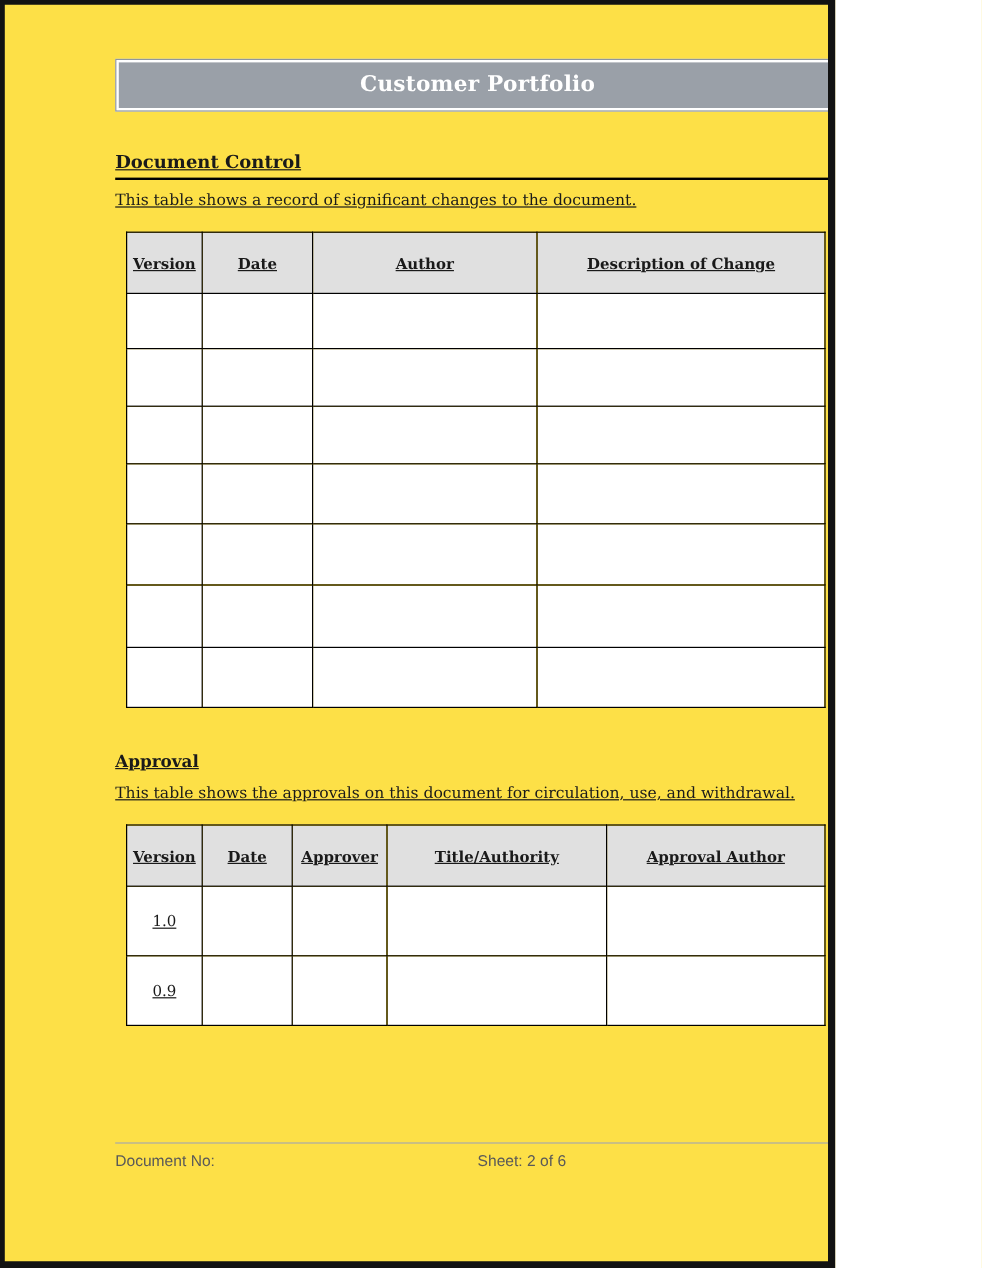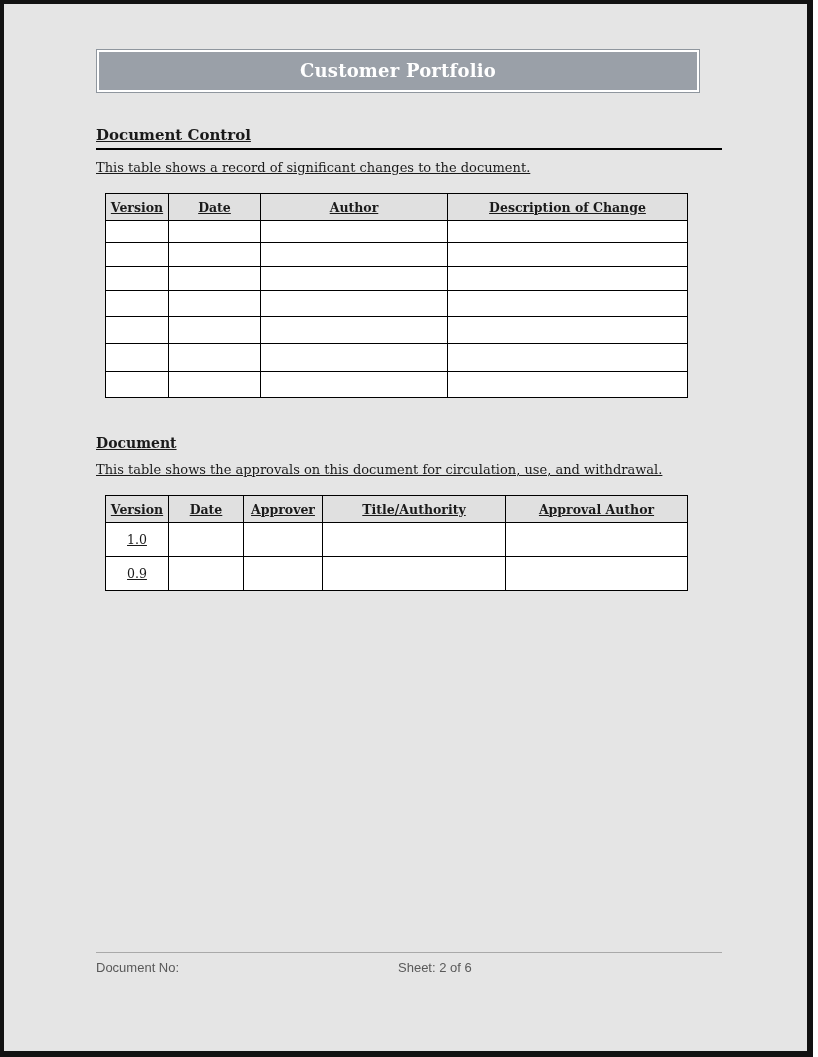--- a/index.html
+++ b/index.html
@@ -1,20 +1,20 @@
 <!DOCTYPE html>
 <html><head>
 <meta charset="utf-8">
 <style>
   html,body { margin:0; padding:0; background:#ffffff; }
   .page {
     position:relative;
-    width:813px; height:1057px;
+    width:696px; height:1057px;
     box-sizing:border-box;
-    background:#e5e5e5;
+    background:#fde047;
     border:solid #121212;
     border-width:4px 6px 6px 4px;
     font-family:"DejaVu Serif", serif;
     color:#1a1a1a;
     overflow:hidden;
   }
 
   
   .banner {
     position:absolute; left:92px; top:45px; width:604px; height:44px;
@@ -44,21 +44,21 @@
   .desc  { margin:10px 0 0 0; font-size:13px; line-height:16px; }
 
   table.doc-table {
     border-collapse:collapse;
     margin:17px 0 0 9px;
     width:582px;
     table-layout:fixed;
   }
   table.doc-table th, table.doc-table td {
     border:1.5px solid #000000;
-    padding:0 4px;
+    padding:12px 4px;
     font-size:12.5px;
     overflow:hidden;
   }
   table.doc-table th {
     background:#e0e0e0;
     font-weight:bold;
     height:26px;
     text-align:center;
   }
   table.doc-table td { background:#ffffff; text-align:center; }
@@ -162,21 +162,21 @@
           </tr>
         <tr class="r7">
             <td></td>
             <td></td>
             <td></td>
             <td></td>
           </tr>
       </tbody>
     </table>
 
-    <h2 class="h-approvals">Document</h2>
+    <h2 class="h-approvals">Approval</h2>
     <p class="desc">This table shows the approvals on this document for circulation, use, and withdrawal.</p>
 
     <table class="doc-table t-ap">
       <colgroup>
           <col class="c1">
           <col class="c2">
           <col class="c3">
           <col class="c4">
           <col class="c5">
         </colgroup>

